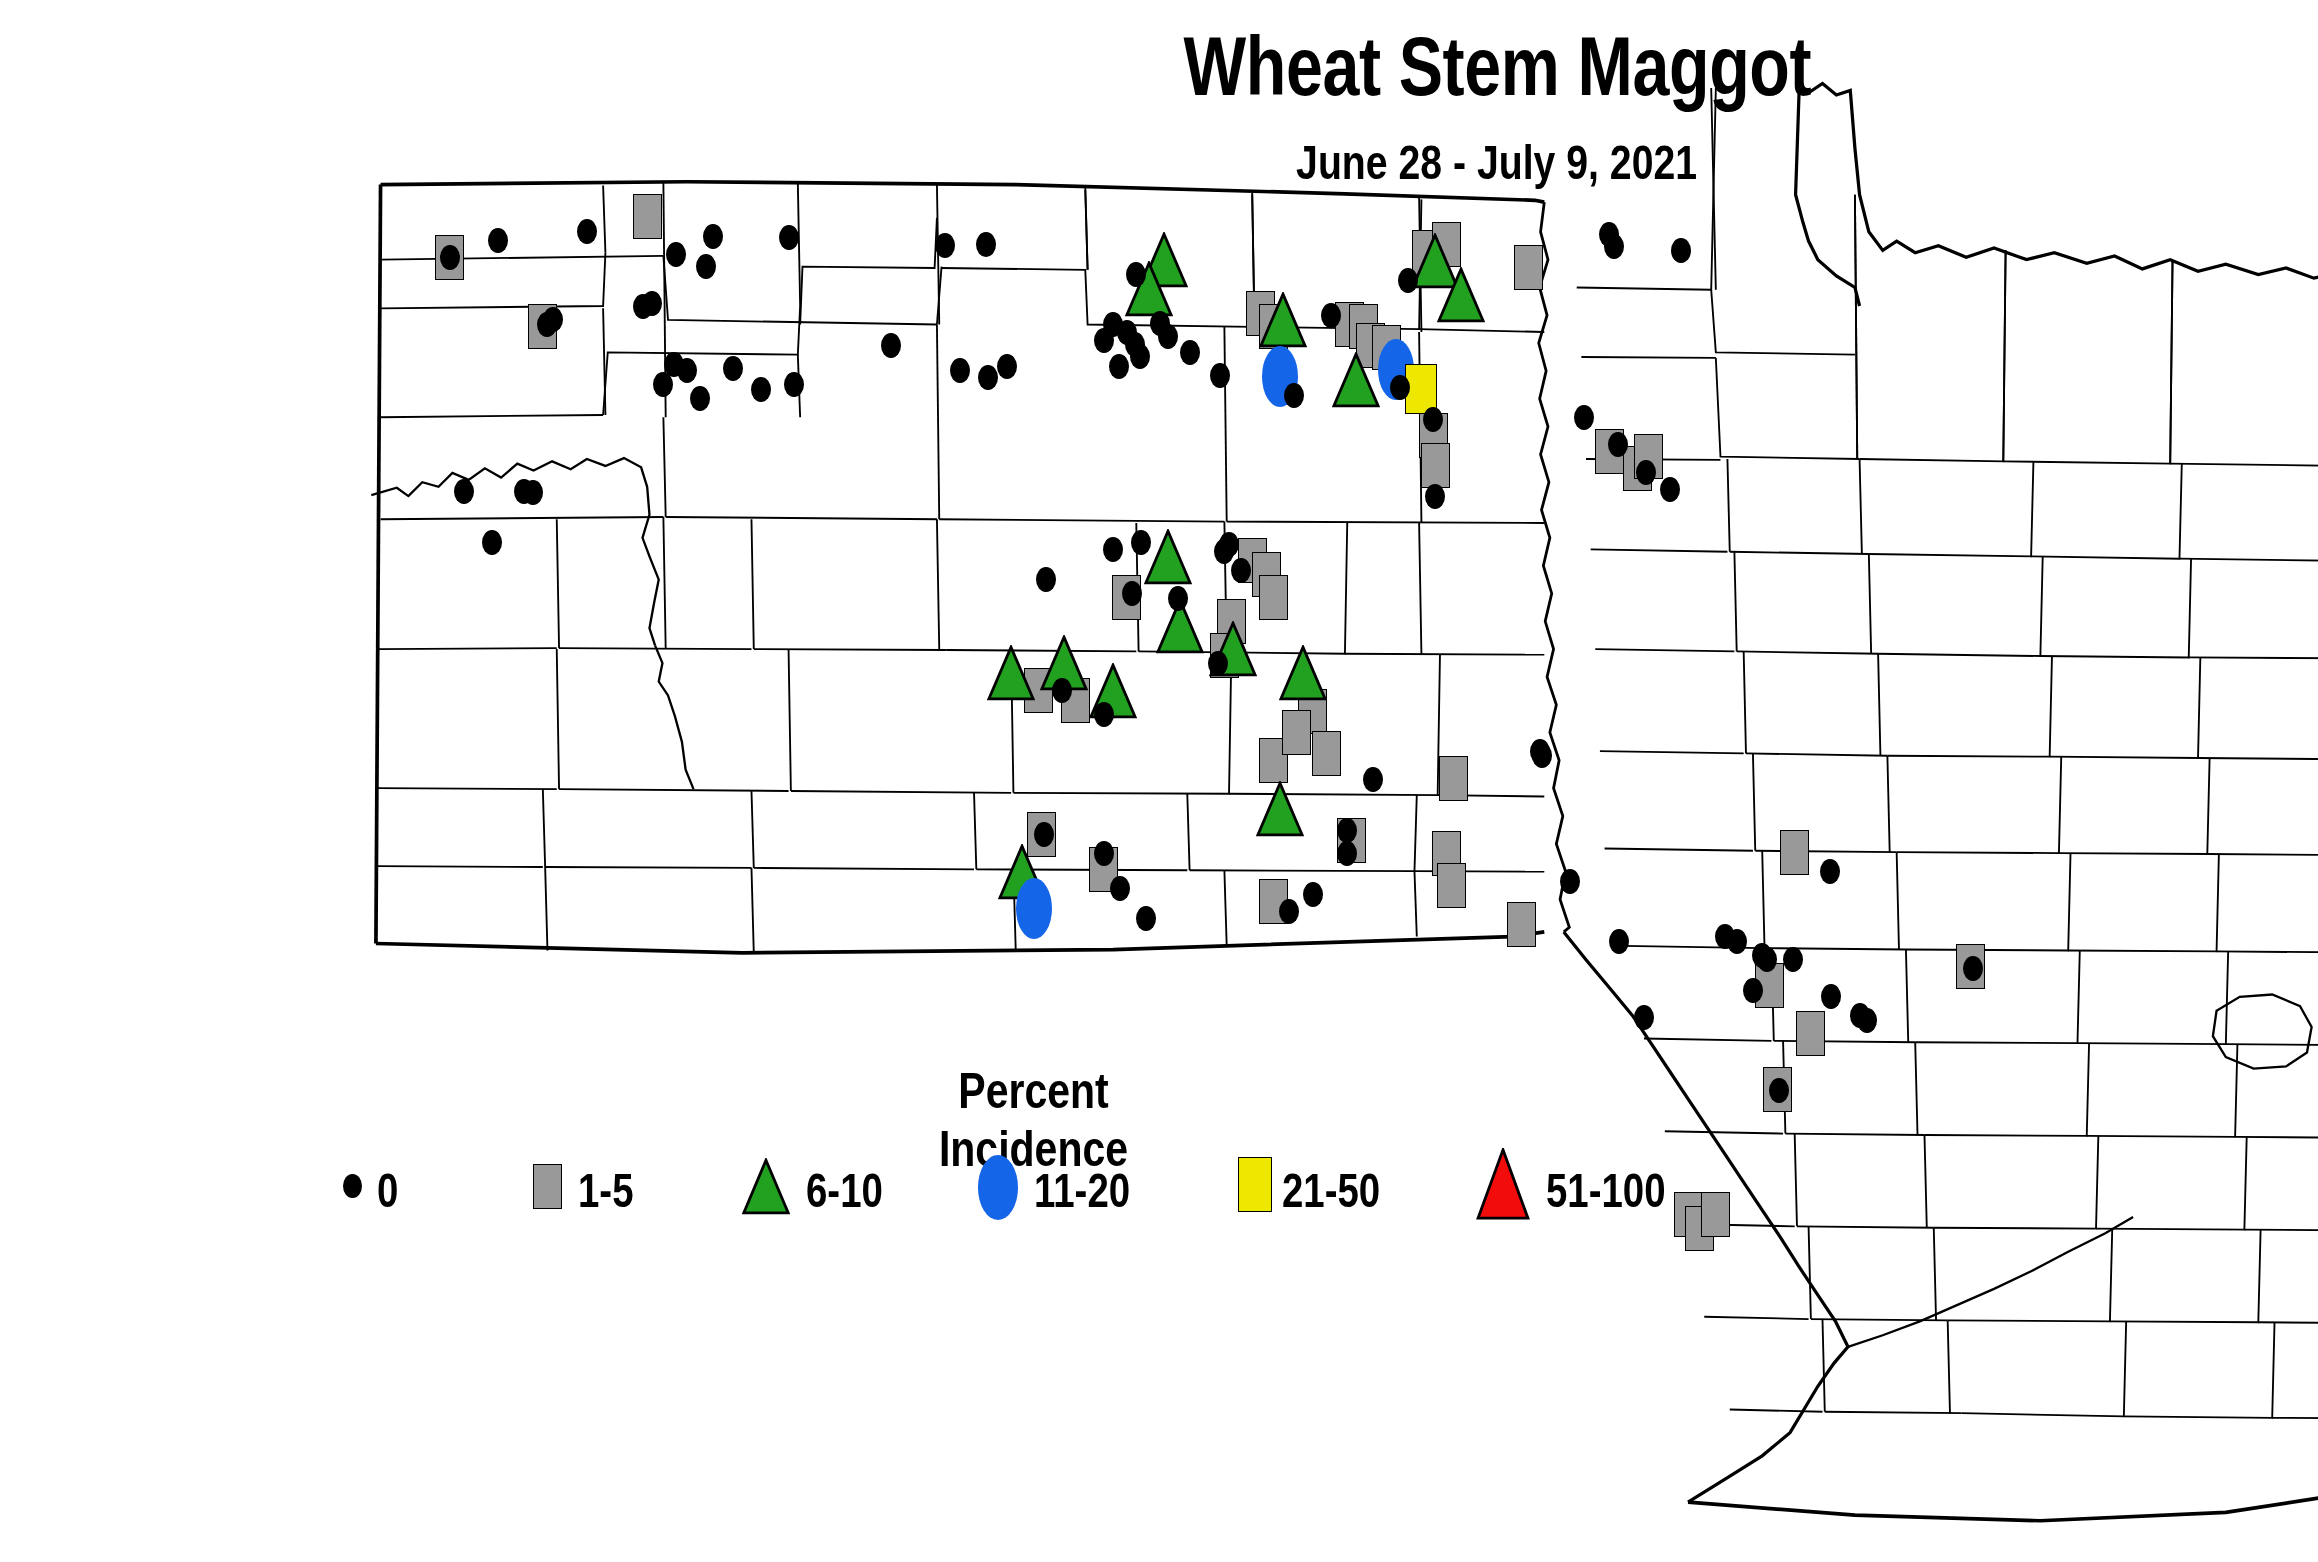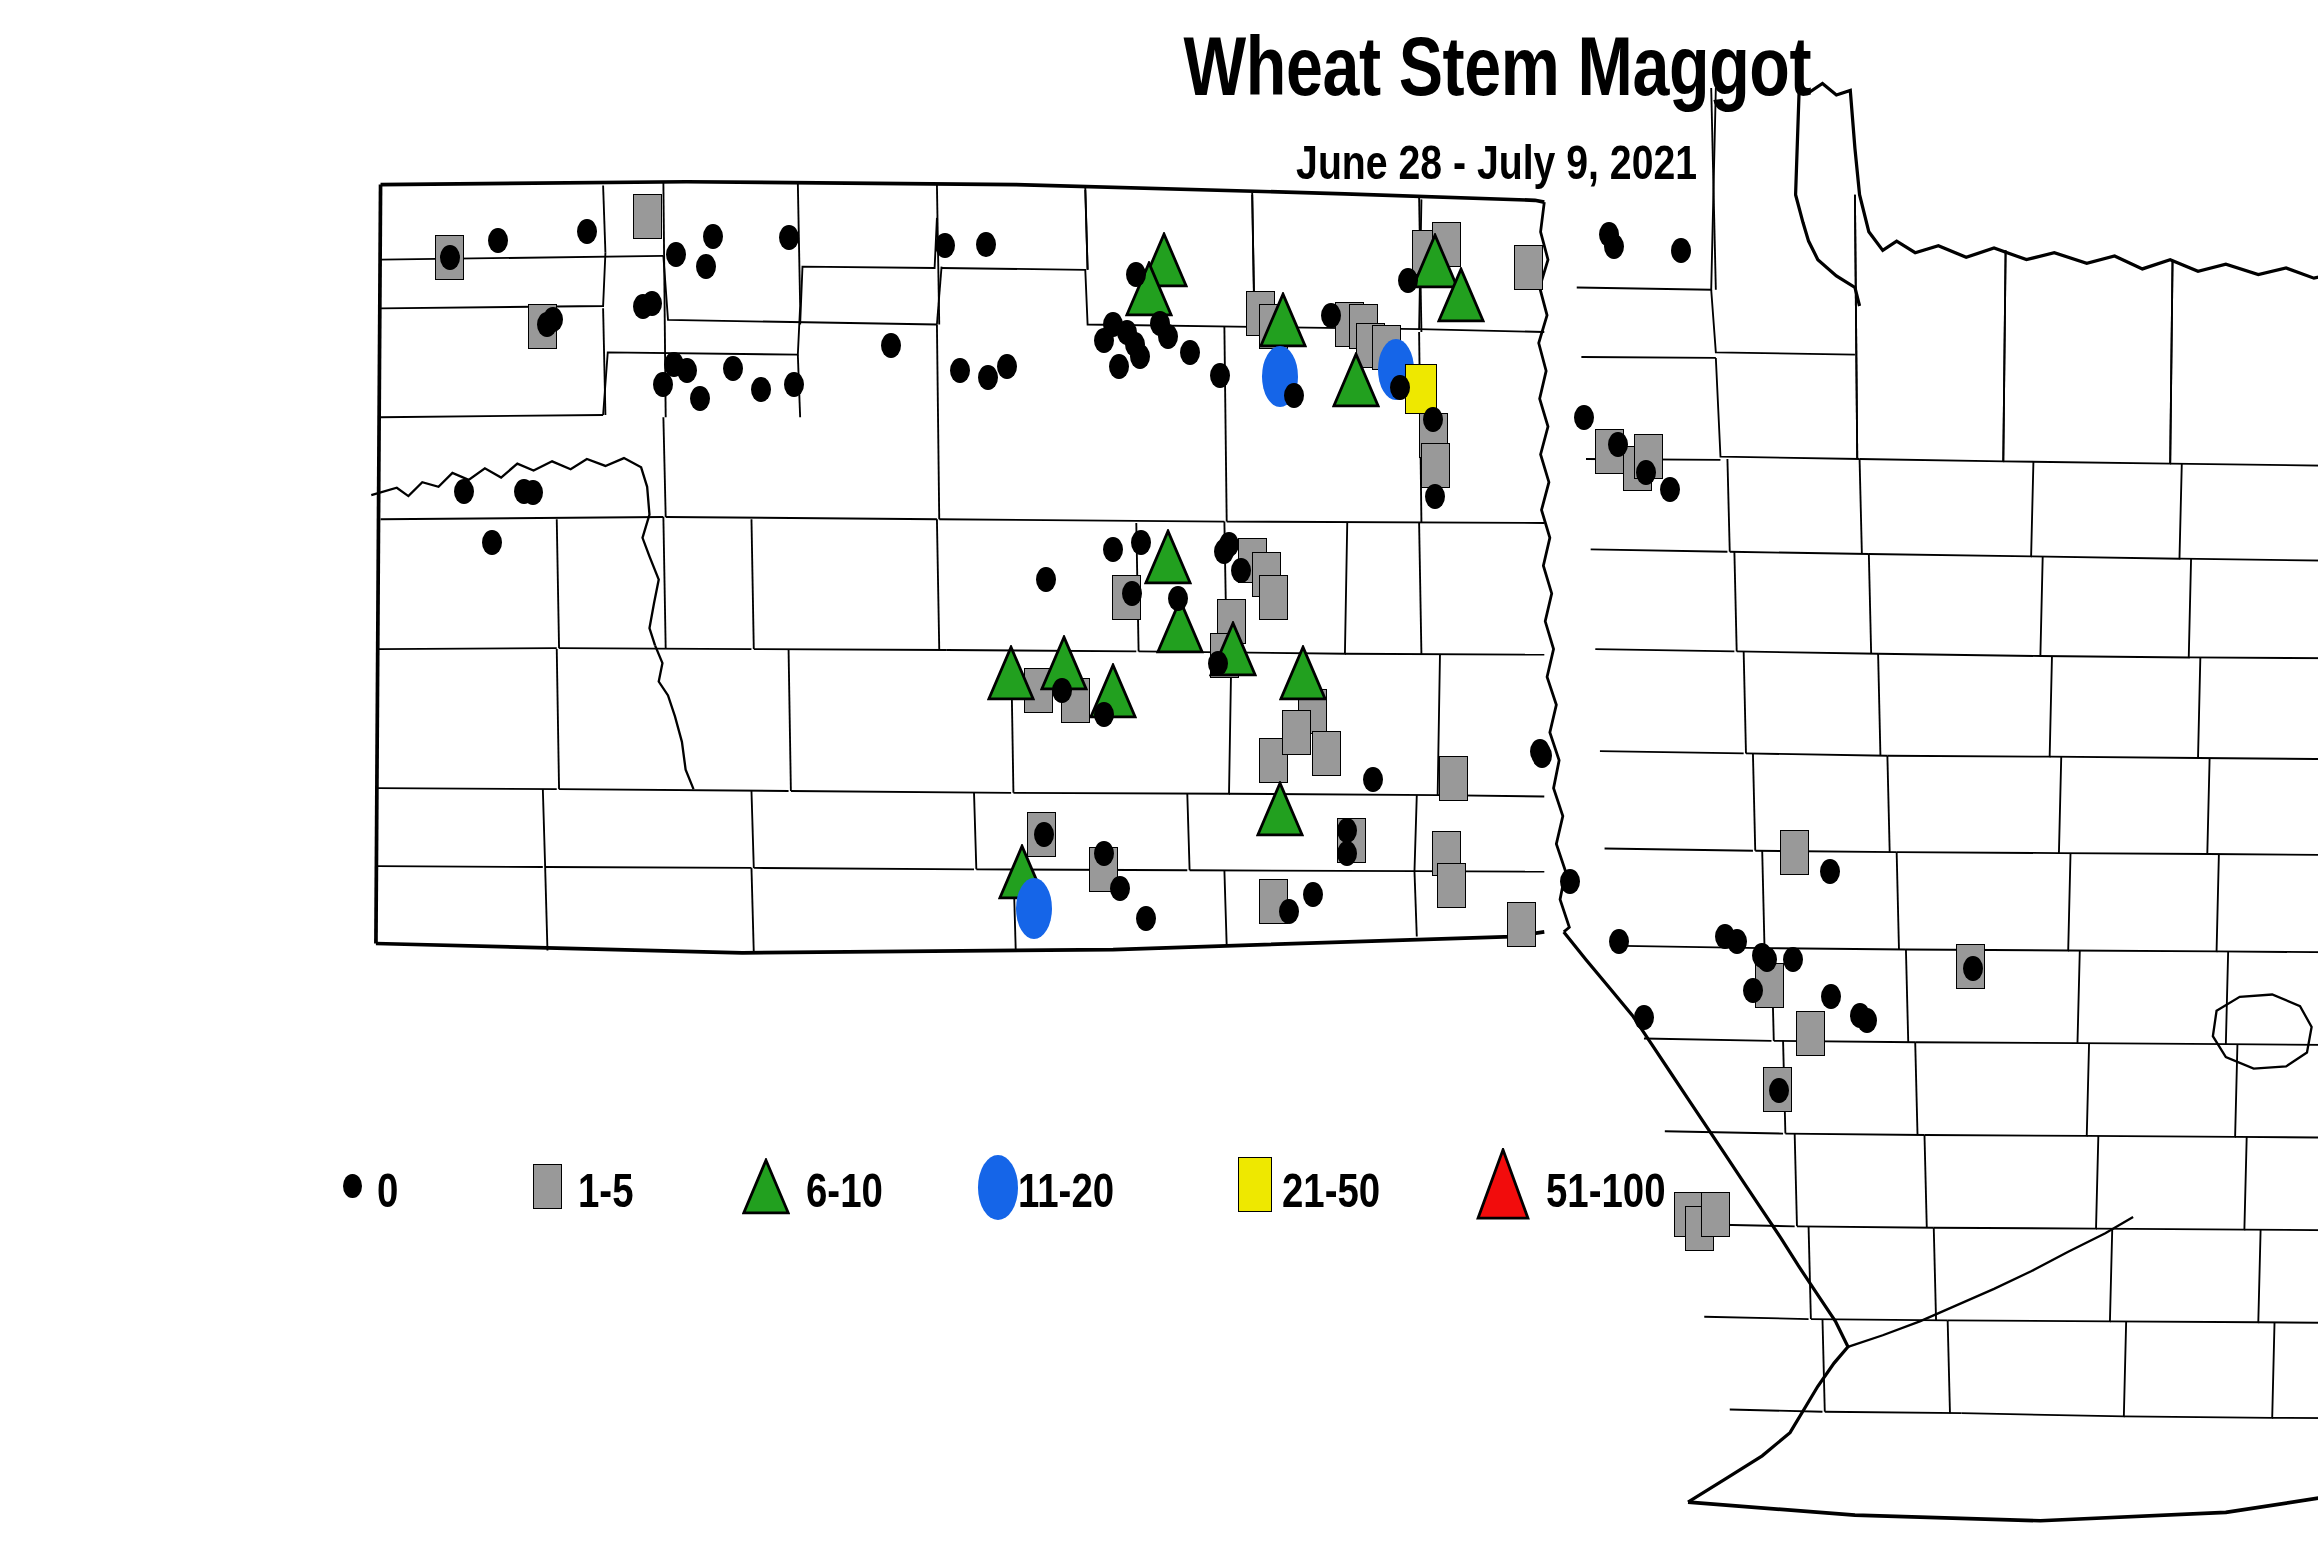--- a/index.html
+++ b/index.html
@@ -456,38 +456,41 @@
     <div style="position: absolute; left: 1609px; top: 929px; width: 19.5px; height: 25px; border-radius: 50%; background: rgb(0, 0, 0);"></div>
     <div style="position: absolute; left: 1783px; top: 947px; width: 19.5px; height: 25px; border-radius: 50%; background: rgb(0, 0, 0);"></div>
     <div style="position: absolute; left: 1634px; top: 1005px; width: 19.5px; height: 25px; border-radius: 50%; background: rgb(0, 0, 0);"></div>
     <div style="position: absolute; left: 1821px; top: 984px; width: 19.5px; height: 25px; border-radius: 50%; background: rgb(0, 0, 0);"></div>
     <div style="position: absolute; left: 1850px; top: 1003px; width: 19.5px; height: 25px; border-radius: 50%; background: rgb(0, 0, 0);"></div>
     <div style="position: absolute; left: 1857px; top: 1008px; width: 19.5px; height: 25px; border-radius: 50%; background: rgb(0, 0, 0);"></div>
     <div style="position: absolute; left: 1963px; top: 956px; width: 19.5px; height: 25px; border-radius: 50%; background: rgb(0, 0, 0);"></div>
   </div>
 
 <div class="legend">
+  <div class="legend-title">
+    <span class="t-inner">Percent Incidence</span>
+  </div>
   <div class="legend-row" id="legend-row">
       <div class="leg-item" style="left: 343px;">
         <div class="sym" style="left: 0px; top: 29px; width: 18.5px; height: 24px; border-radius: 50%; background: rgb(0, 0, 0);"></div>
         <div class="leg-label" style="left: 34px;"><span class="t-inner">0</span></div>
       </div>
       <div class="leg-item" style="left: 533px;">
         <div class="sym" style="left: 0px; top: 18.5px; width: 29px; height: 45px; background: rgb(153, 153, 153); border: 1.4px solid rgb(0, 0, 0); box-sizing: border-box;"></div>
         <div class="leg-label" style="left: 45px;"><span class="t-inner">1-5</span></div>
       </div>
       <div class="leg-item" style="left: 742px;">
         <div class="sym" style="left: 0px; top: 13px;"><svg width="48" height="57" viewBox="0 0 104 122">
             <polygon points="52,4 100,118 4,118" fill="#22A01F" stroke="#000" stroke-width="6"></polygon>
           </svg></div>
         <div class="leg-label" style="left: 64px;"><span class="t-inner">6-10</span></div>
       </div>
       <div class="leg-item" style="left: 978px;">
         <div class="sym" style="left: 0px; top: 10.2px; width: 40px; height: 65px; border-radius: 50%; background: rgb(21, 101, 232);"></div>
-        <div class="leg-label" style="left: 40px;"><span class="t-inner">11-20</span></div>
+        <div class="leg-label" style="left: 56px;"><span class="t-inner">11-20</span></div>
       </div>
       <div class="leg-item" style="left: 1238px;">
         <div class="sym" style="left: 0px; top: 12px; width: 34px; height: 55px; background: rgb(238, 232, 0); border: 1.4px solid rgb(0, 0, 0); box-sizing: border-box;"></div>
         <div class="leg-label" style="left: 44px;"><span class="t-inner">21-50</span></div>
       </div>
       <div class="leg-item" style="left: 1475px;">
         <div class="sym" style="left: 0px; top: 2.8px;"><svg width="56" height="73" viewBox="0 0 120 158">
             <polygon points="60,4 114,152 6,152" fill="#F20C0C" stroke="#000" stroke-width="6"></polygon>
           </svg></div>
         <div class="leg-label" style="left: 71px;"><span class="t-inner">51-100</span></div>

